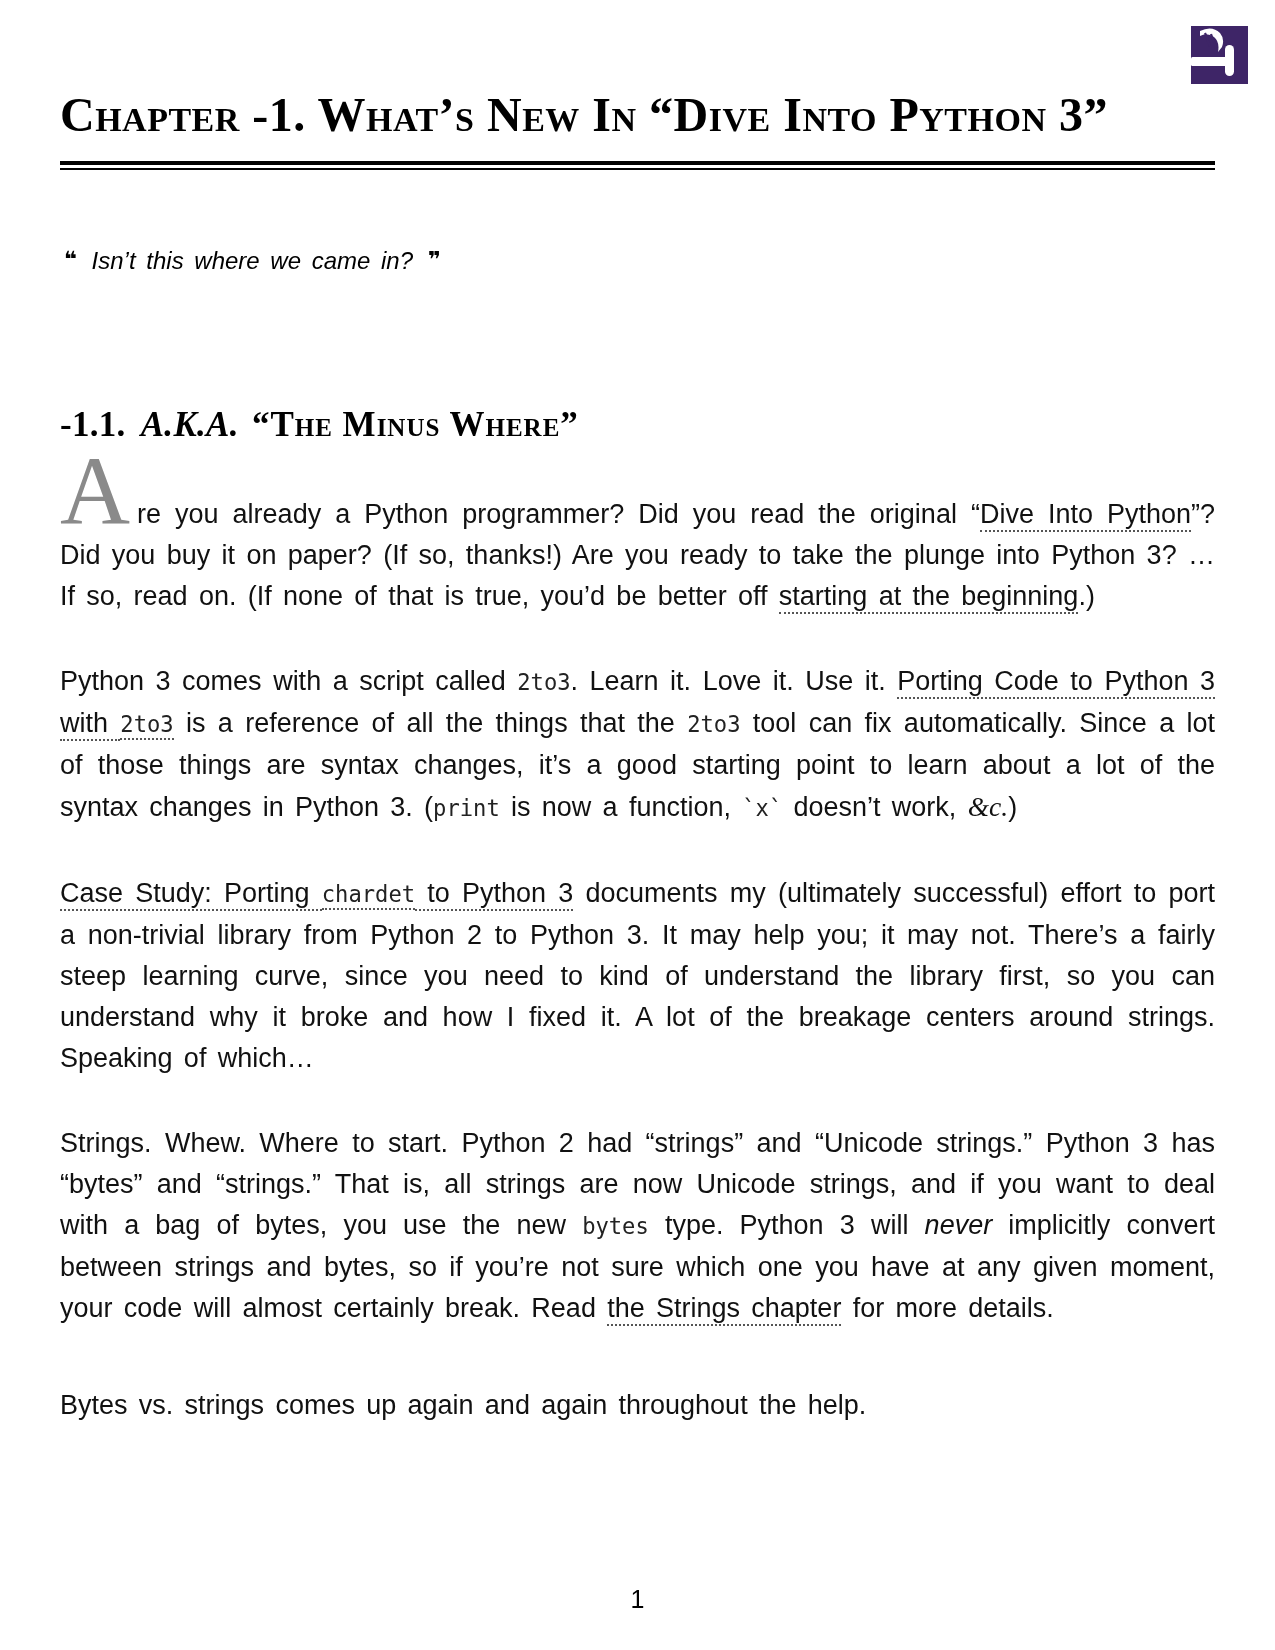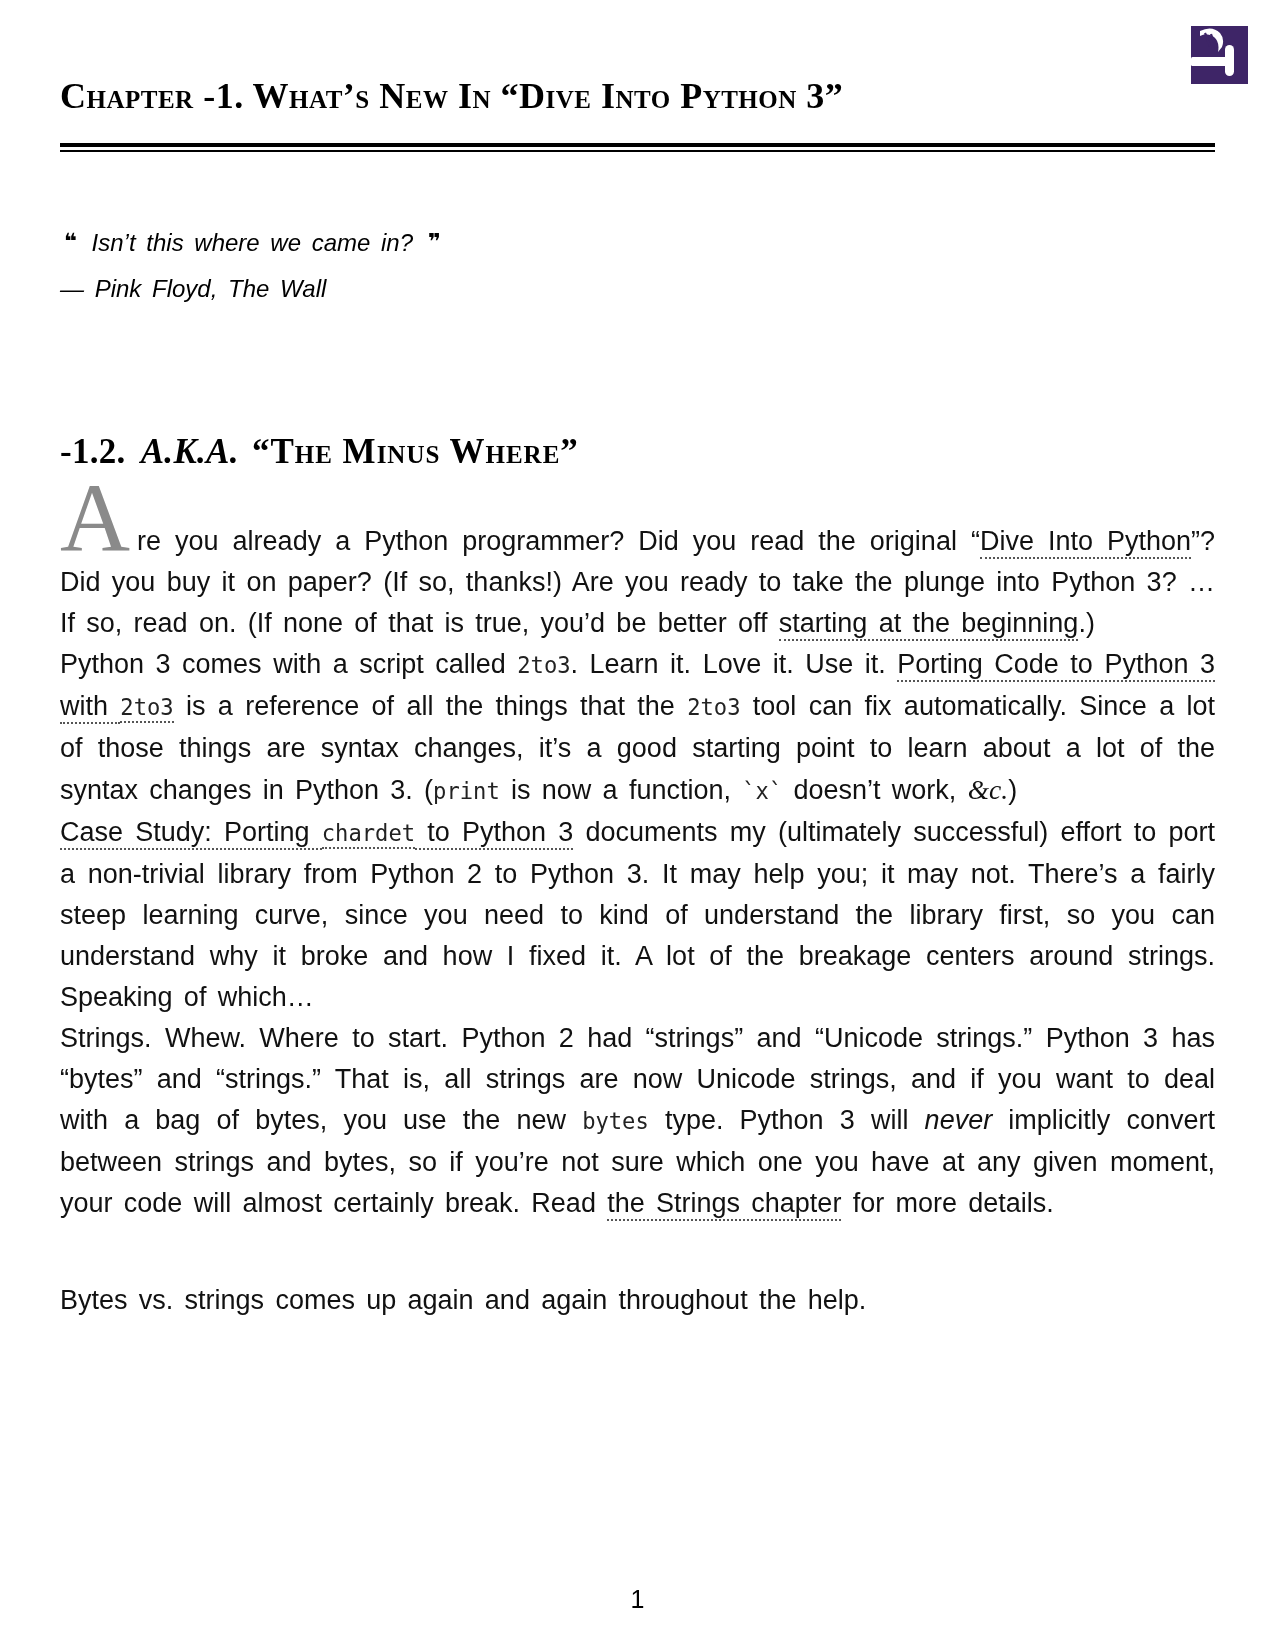--- a/index.html
+++ b/index.html
@@ -16,25 +16,25 @@
   }
   .logo {
     position: absolute;
     top: 26px;
     right: 27px;
     width: 57px;
     height: 58px;
   }
   .chapter-title {
     margin: 0;
-    padding-top: 60px;
+    padding-top: 78px;
     font-family: "Liberation Serif", serif;
     font-variant: small-caps;
     font-weight: 700;
-    font-size: 36px;
+    font-size: 48px;
     line-height: 73px;
     letter-spacing: 0.5px;
     color: #000;
   }
   .title-rule { margin-top: 10px; }
   .title-rule .rule-thick { height: 4px; background: #000; }
   .title-rule .rule-thin  { height: 2px; background: #000; margin-top: 3px; }
 
   .epigraph {
     margin-top: 68px;
@@ -70,21 +70,21 @@
 
   .bodytext {
     margin-top: 46px;
     font-size: 27px;
     line-height: 41px;
     text-align: justify;
     word-spacing: 0.14em;
     color: #111;
   }
   .bodytext p { margin: 0; }
-  .bodytext p + p { }
+  .bodytext p + p { margin-top: 44px; }
   .bodytext p.last { margin-top: 56px; }
 
   .dropcap {
     font-family: "Liberation Serif", serif;
     font-size: 97px;
     line-height: 0;
     color: #8a8a8a;
     margin-right: 7px;
     font-weight: 400;
   }
@@ -132,25 +132,24 @@
     <div class="rule-thick"></div>
     <div class="rule-thin"></div>
   </div>
 
   <div class="epigraph">
     <div>
       <span class="qmark">❝</span>
       <span>Isn’t this where we came in?</span>
       <span class="qmark">❞</span>
     </div>
-    <div>— Pink Floyd, The Wall</div>
   </div>
 
   <h2 class="section-title">
-    <span>-1.2.</span>
+    <span>-1.1.</span>
     <span class="aka">A.K.A.</span>
     <span class="sc">“The Minus Where”</span>
   </h2>
 
   <div class="bodytext">
     <p><span class="dropcap">A</span><span><span>re you already a Python programmer? Did you read the original “</span><span class="seg-link">Dive Into Python</span><span>”? Did you buy it on paper? (If so, thanks!) Are you ready to take the plunge into Python 3? … If so, read on. (If none of that is true, you’d be better off </span><span class="seg-link">starting at the beginning</span><span>.)</span></span></p>
     <p><span>Python 3 comes with a script called </span><span class="seg-code">2to3</span><span>. Learn it. Love it. Use it. </span><span class="seg-link">Porting Code to Python 3 with </span><span class="seg-link seg-code">2to3</span><span> is a reference of all the things that the </span><span class="seg-code">2to3</span><span> tool can fix automatically. Since a lot of those things are syntax changes, it’s a good starting point to learn about a lot of the syntax changes in Python 3. (</span><span class="seg-code">print</span><span> is now a function, </span><span class="seg-code">`x`</span><span> doesn’t work, </span><span class="seg-serif-italic">&amp;c.</span><span>)</span></p>
     <p><span class="seg-link">Case Study: Porting </span><span class="seg-link seg-code">chardet</span><span class="seg-link"> to Python 3</span><span> documents my (ultimately successful) effort to port a non-trivial library from Python 2 to Python 3. It may help you; it may not. There’s a fairly steep learning curve, since you need to kind of understand the library first, so you can understand why it broke and how I fixed it. A lot of the breakage centers around strings. Speaking of which…</span></p>
     <p><span>Strings. Whew. Where to start. Python 2 had “strings” and “Unicode strings.” Python 3 has “bytes” and “strings.” That is, all strings are now Unicode strings, and if you want to deal with a bag of bytes, you use the new </span><span class="seg-code">bytes</span><span> type. Python 3 will </span><span class="seg-italic">never</span><span> implicitly convert between strings and bytes, so if you’re not sure which one you have at any given moment, your code will almost certainly break. Read </span><span class="seg-link">the Strings chapter</span><span> for more details.</span></p>
     <p class="last"><span>Bytes vs. strings comes up again and again throughout the help.</span></p>

